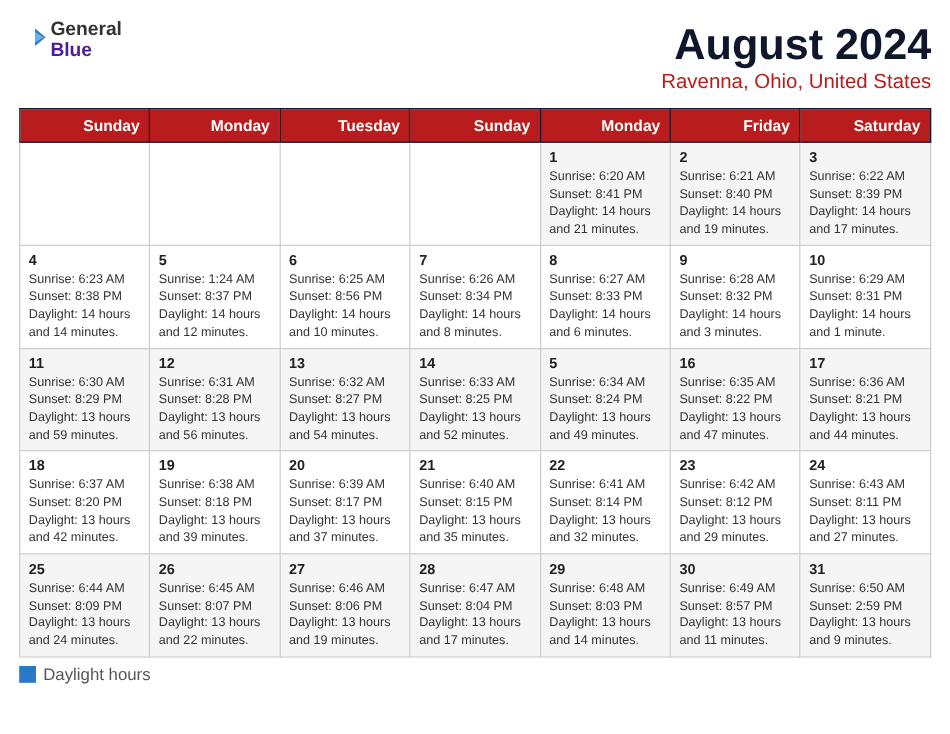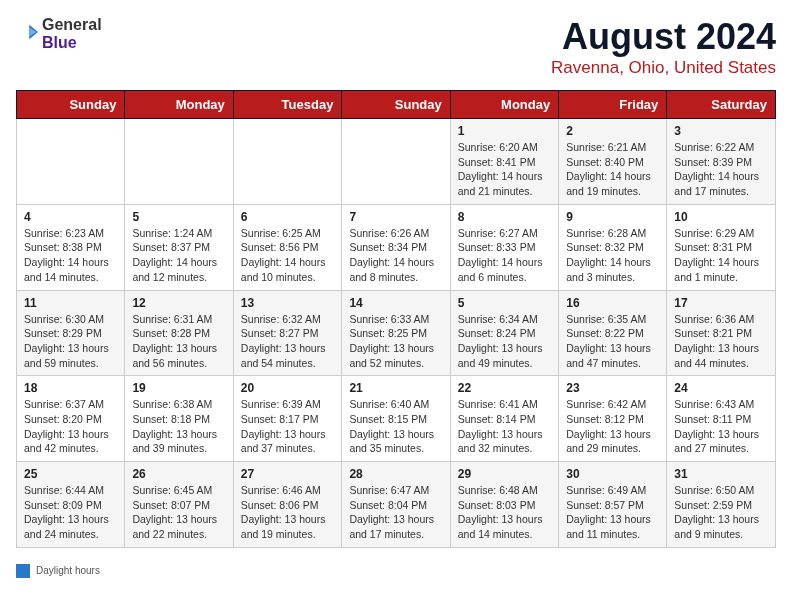--- a/index.html
+++ b/index.html
@@ -74,22 +74,22 @@
     }
     .day-info {
       font-size: 10.5px;
       color: #333;
       line-height: 1.4;
     }
     .empty-cell {
       background: #fff !important;
     }
     .legend {
-      margin-top: 16px;
-      font-size: 10px;
+      margin-top: 6px;
+      font-size: 14px;
       color: #555;
       display: flex;
       align-items: center;
       gap: 6px;
     }
     .legend-box {
       width: 14px;
       height: 14px;
       background: #2979c8;
       display: inline-block;

